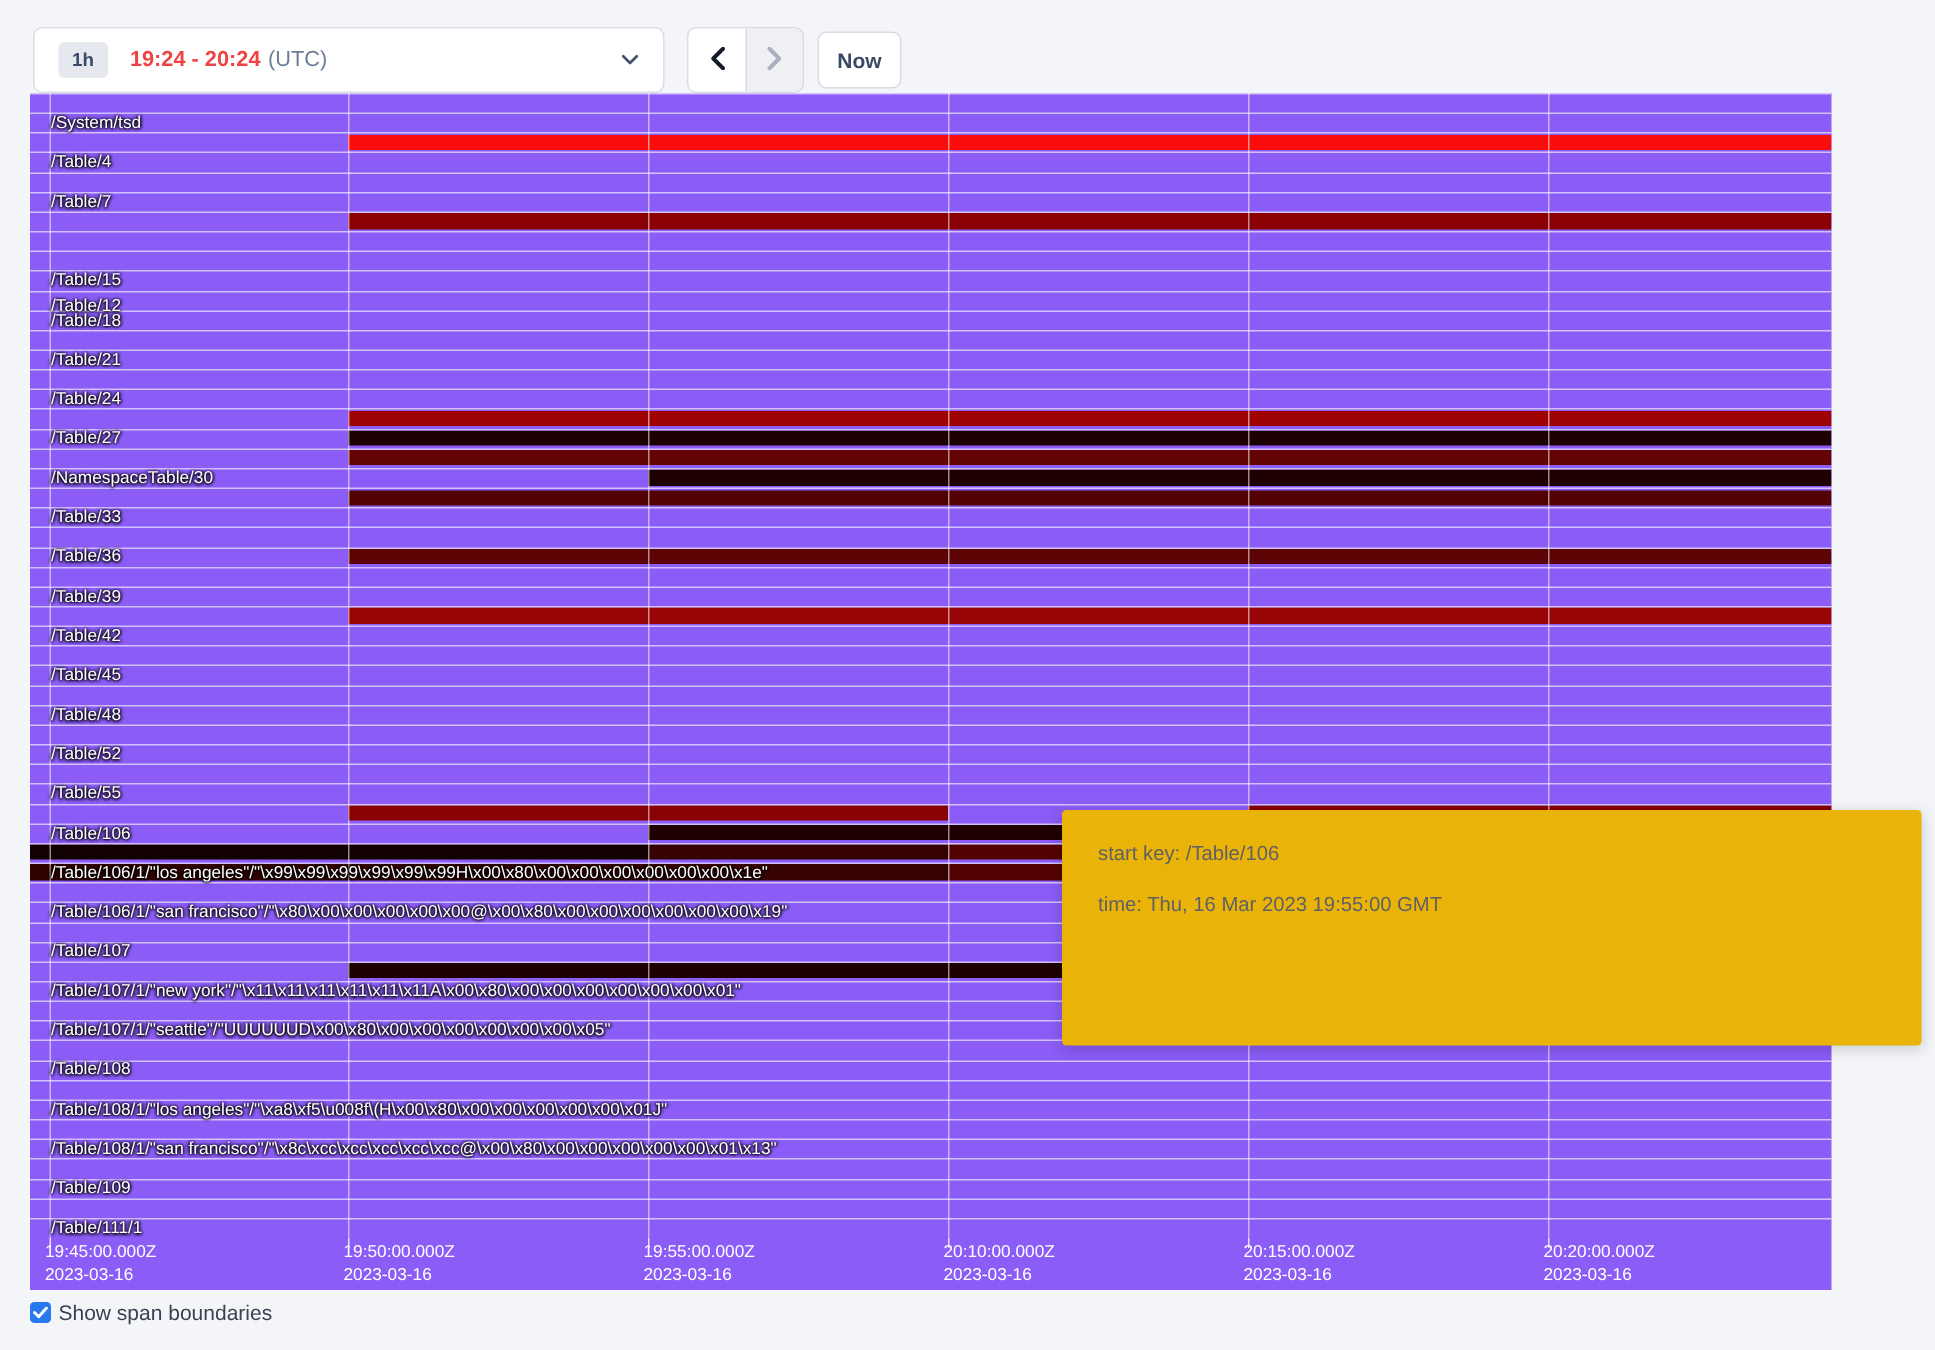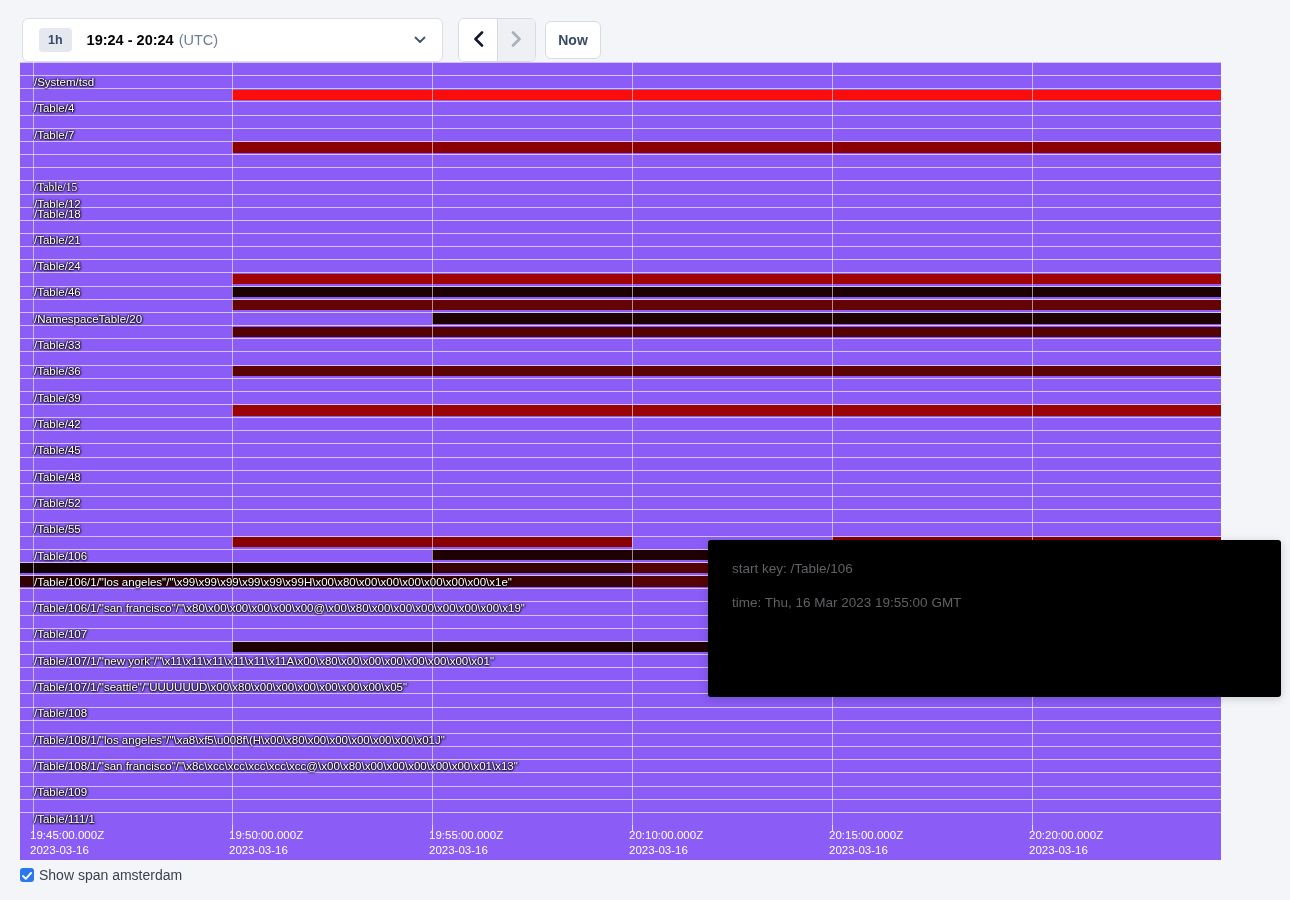--- a/index.html
+++ b/index.html
@@ -15,21 +15,21 @@
   .toolbar { position:absolute; left:22px; top:18px; height:44px; }
   .range-dropdown {
     position:absolute; left:0; top:0; width:421px; height:44px;
     background:#fff; border:1px solid #dcdee6; border-radius:6px;
     display:flex; align-items:center; padding:16px 16px; cursor:pointer;
   }
   .range-badge {
     background:#e5e8ef; color:#394a64; font-size:12.5px; font-weight:bold;
     border-radius:4px; padding:5px 9px; margin-right:15px;
   }
-  .range-text { color:#000000; font-size:14.5px; font-weight:bold; }
+  .range-text { color:#ef4444; font-size:14.5px; font-weight:bold; }
   .range-suffix { color:#6c7e96; font-size:14.5px; margin-left:5px; }
   .range-caret { margin-left:auto; display:flex; align-items:center; }
 
   .nav-group {
     position:absolute; left:436px; top:0; height:44px; display:flex;
     border:1px solid #d9dbe4; border-radius:6px; overflow:hidden; background:#fff;
   }
   .nav-btn { width:38px; height:42px; display:flex; align-items:center; justify-content:center; cursor:pointer; background:#fff; border:none; }
   .nav-btn.next { background:#eef0f3; border-left:1px solid #d9dbe4; cursor:default; }
 
@@ -56,21 +56,21 @@
   }
   .axis-area { position:absolute; left:0; top:763px; width:1051px; height:35px; }
   .axis-tick { position:absolute; top:0; width:1px; height:7px; background:rgba(255,255,255,.8); }
   .axis-time, .axis-date { position:absolute; color:#fff; font-size:11.5px; white-space:nowrap; }
   .axis-time { top:4px; }
   .axis-date { top:19px; }
 
   
   .kv-tooltip {
     position:absolute; left:708px; top:540px; width:573px; height:157px;
-    background:#000000; border-radius:3px; box-shadow:0 2px 10px rgba(0,0,0,.18);
+    background:#eab308; border-radius:3px; box-shadow:0 2px 10px rgba(0,0,0,.18);
     padding:12px 24px; z-index:5;
   }
   .kv-tooltip div { color:#5f6165; font-size:13.5px; line-height:34px; white-space:nowrap; }
 
   
   .footer-row { position:absolute; left:20px; top:867px; display:flex; align-items:center; }
   .checkbox {
     width:14px; height:14px; border-radius:3px; background:#2878f0;
     display:flex; align-items:center; justify-content:center; cursor:pointer;
   }
@@ -196,26 +196,26 @@
       <div class="vline" style="left: 13px;"></div>
       <div class="vline" style="left: 212px;"></div>
       <div class="vline" style="left: 412px;"></div>
       <div class="vline" style="left: 612px;"></div>
       <div class="vline" style="left: 812px;"></div>
       <div class="vline" style="left: 1012px;"></div>
       <div class="row-label" style="top: 13.955px;">/System/tsd</div>
       <div class="row-label" style="top: 40.265px;">/Table/4</div>
       <div class="row-label" style="top: 66.575px;">/Table/7</div>
       <div class="row-label" style="top: 92.885px; margin-top: 43px;">/Table/12</div>
-      <div class="row-label" style="top: 119.195px; font-family: Liberation Serif, serif;">/Table/15</div>
+      <div class="row-label" style="top: 119.195px;">/Table/15</div>
       <div class="row-label" style="top: 145.505px;">/Table/18</div>
       <div class="row-label" style="top: 171.815px;">/Table/21</div>
       <div class="row-label" style="top: 198.125px;">/Table/24</div>
-      <div class="row-label" style="top: 224.435px;">/Table/46</div>
-      <div class="row-label" style="top: 250.745px;">/NamespaceTable/20</div>
+      <div class="row-label" style="top: 224.435px;">/Table/27</div>
+      <div class="row-label" style="top: 250.745px;">/NamespaceTable/30</div>
       <div class="row-label" style="top: 277.055px;">/Table/33</div>
       <div class="row-label" style="top: 303.365px;">/Table/36</div>
       <div class="row-label" style="top: 329.675px;">/Table/39</div>
       <div class="row-label" style="top: 355.985px;">/Table/42</div>
       <div class="row-label" style="top: 382.295px;">/Table/45</div>
       <div class="row-label" style="top: 408.605px;">/Table/48</div>
       <div class="row-label" style="top: 434.915px;">/Table/52</div>
       <div class="row-label" style="top: 461.225px;">/Table/55</div>
       <div class="row-label" style="top: 487.535px;">/Table/106</div>
       <div class="row-label" style="top: 513.845px;">/Table/106/1/"los angeles"/"\x99\x99\x99\x99\x99\x99H\x00\x80\x00\x00\x00\x00\x00\x00\x1e"</div>
@@ -257,14 +257,14 @@
 </div>
 
 <div class="footer-row">
   <span class="checkbox">
     <span>
       <svg width="10" height="8" viewBox="0 0 10 8">
           <polyline points="1,4 3.8,6.8 9,1" fill="none" stroke="#fff" stroke-width="1.9" stroke-linecap="round" stroke-linejoin="round"></polyline>
         </svg>
     </span>
   </span>
-  <span class="checkbox-label">Show span amsterdam</span>
+  <span class="checkbox-label">Show span boundaries</span>
 </div>
 
 </body></html>

